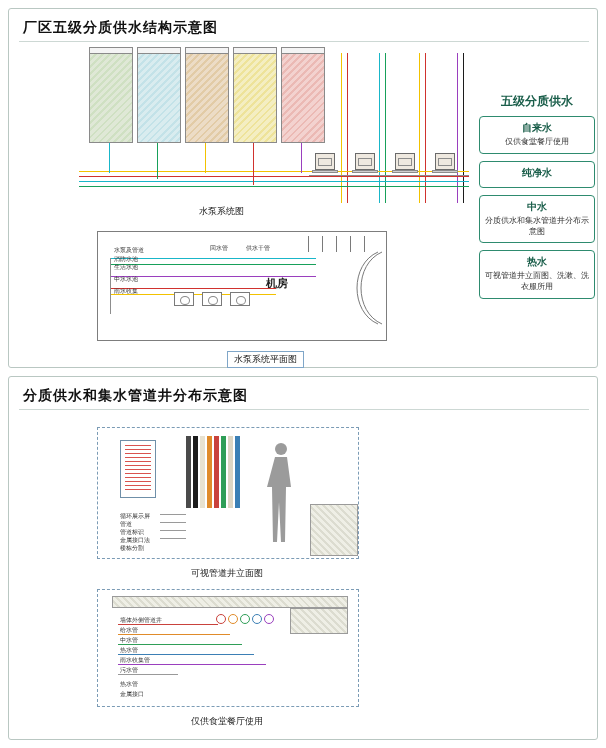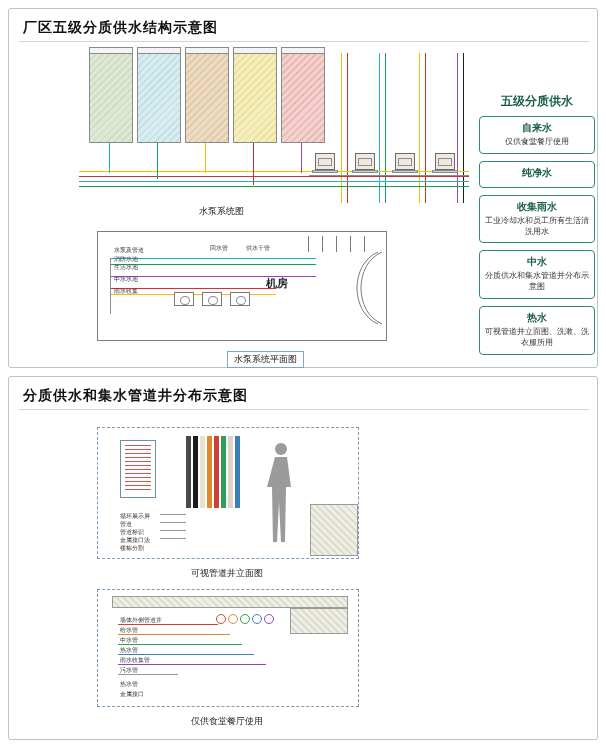--- a/index.html
+++ b/index.html
@@ -152,24 +152,20 @@
 
     <div class="legend">
       <div class="legend-title">五级分质供水</div>
 
       <div class="lcard">
         <div class="lh">自来水</div>
         <div class="ld">仅供食堂餐厅使用</div>
       </div>
       <div class="lcard">
         <div class="lh">纯净水</div>
-      </div>
-      <div class="lcard">
-        <div class="lh">收集雨水</div>
-        <div class="ld">工业冷却水和员工所有生活清洗用水</div>
       </div>
       <div class="lcard">
         <div class="lh">中水</div>
         <div class="ld">分质供水和集水管道井分布示意图</div>
       </div>
       <div class="lcard">
         <div class="lh">热水</div>
         <div class="ld">可视管道井立面图、洗漱、洗衣服所用</div>
       </div>
     </div>

